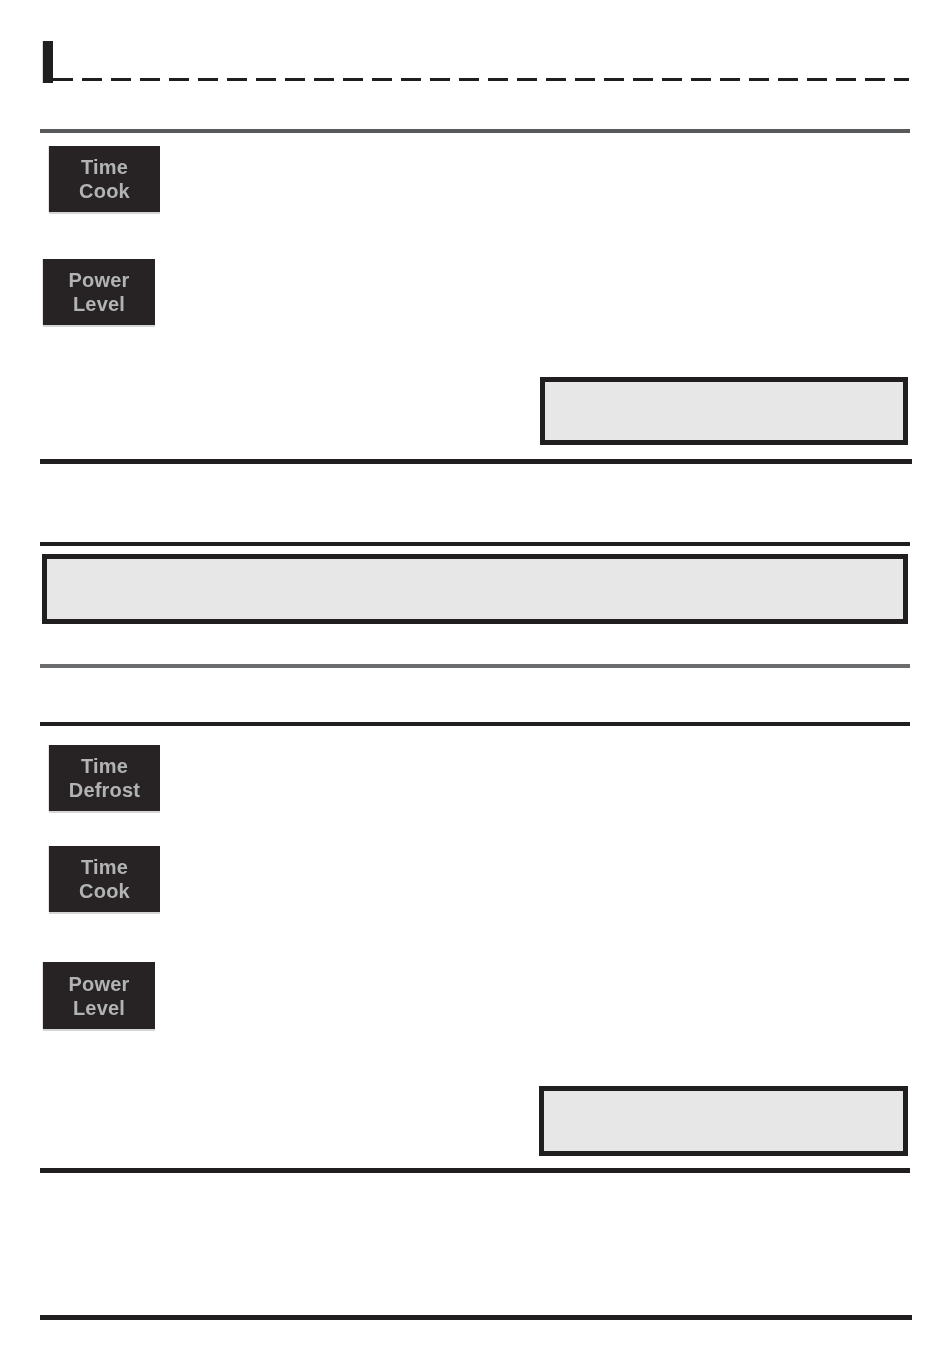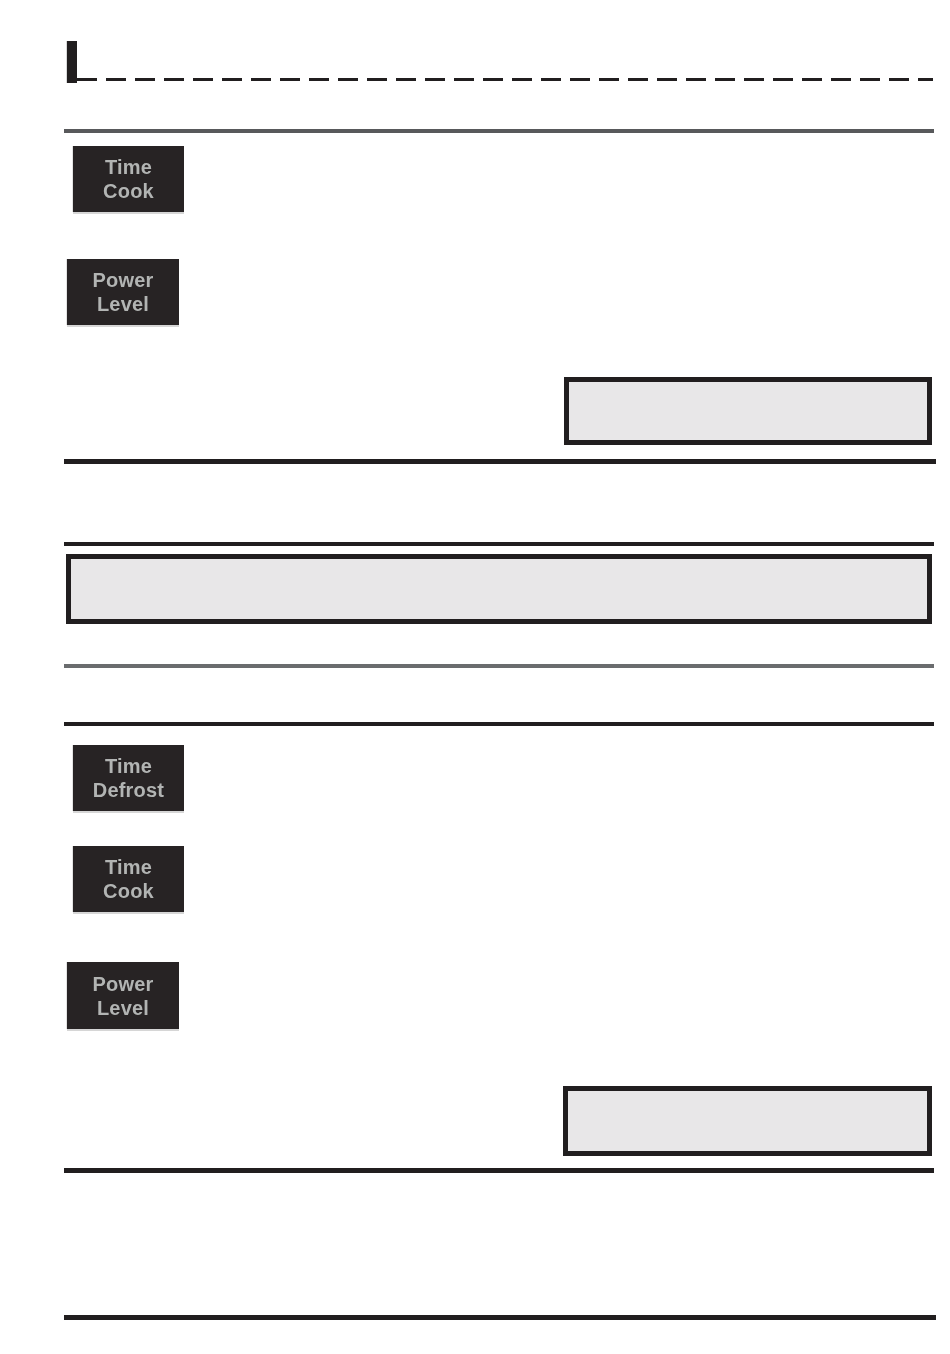--- a/index.html
+++ b/index.html
@@ -4,21 +4,21 @@
 <style>
   html, body { margin: 0; padding: 0; background: #ffffff; }
   .page {
     position: relative;
     width: 950px;
     height: 1354px;
     background: #ffffff;
     font-family: "Liberation Sans", "DejaVu Sans", sans-serif;
     overflow: hidden;
   }
-  .abs { position: absolute; margin-left: 24px; }
+  .abs { position: absolute; }
 
   
   .index-bar {
     left: 43px; top: 41px; width: 10px; height: 42px;
     background: var(--ink-black, #211e1f);
     box-shadow: -1px 0 0 #d9d9d9;
   }
 
   
   .dashed-rule {

